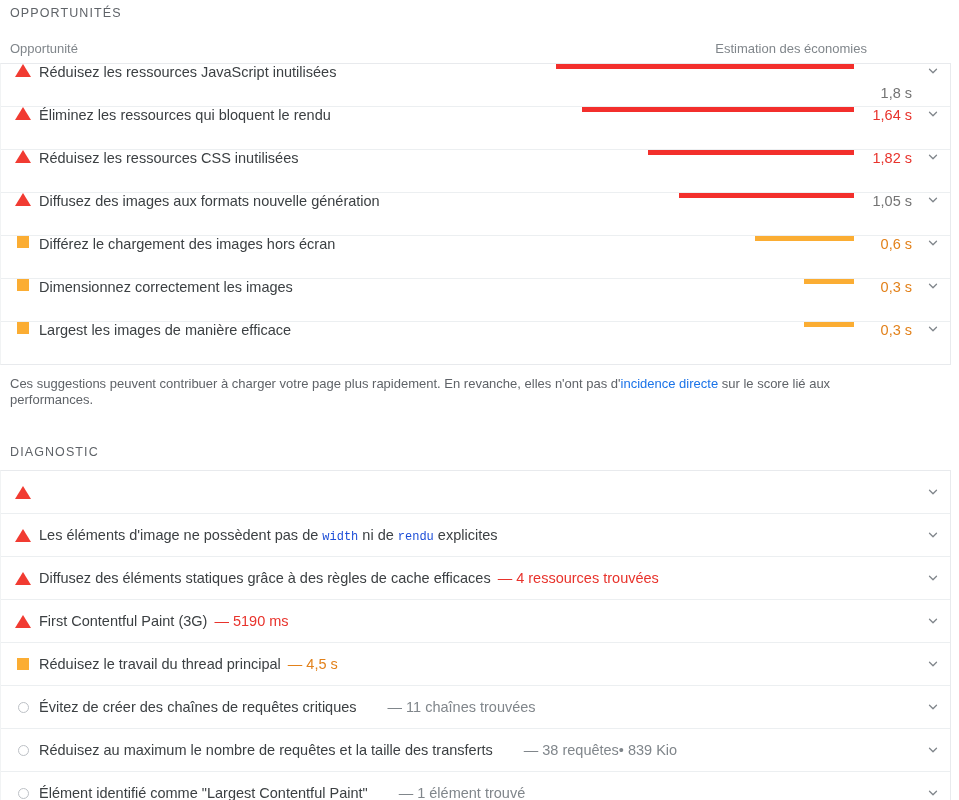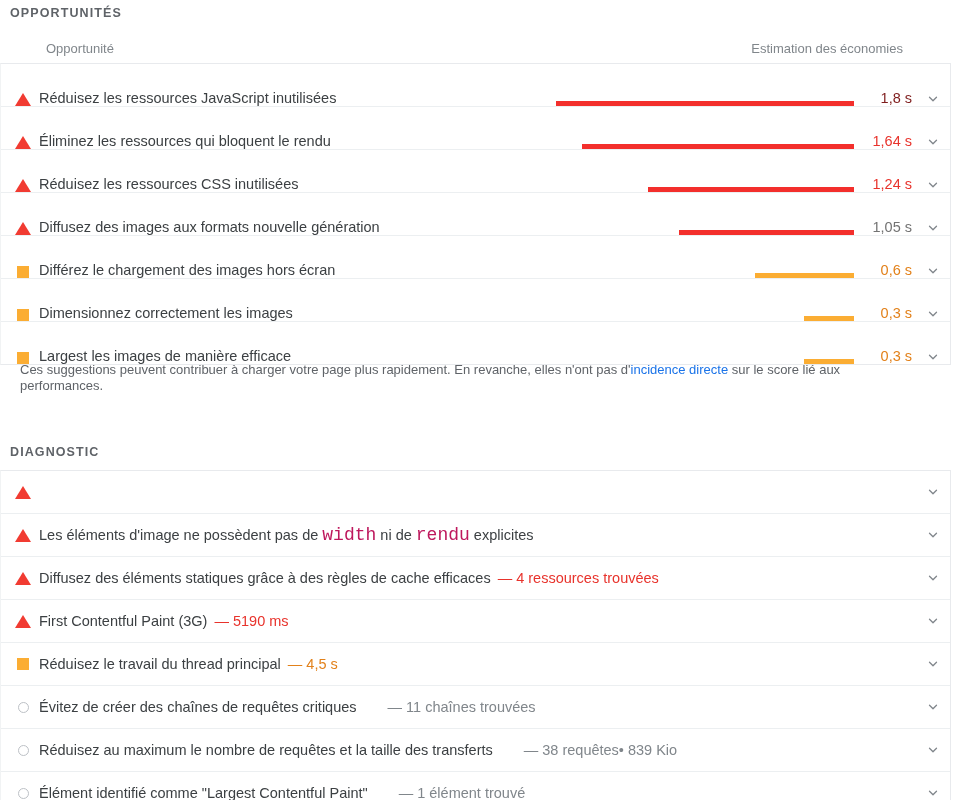--- a/index.html
+++ b/index.html
@@ -21,21 +21,21 @@
     width: 959px;
     height: 800px;
     background: #fff;
   }
 
   
   .section-title {
     font-size: 12.5px;
     letter-spacing: 1.1px;
     color: #5f6368;
-    font-weight: 700;
+    font-weight: 400;
     text-transform: uppercase;
     padding: 0 0 0 10px;
   }
 
   .opps-head {
     display: flex;
     align-items: center;
     justify-content: space-between;
     padding: 0 10px 0 10px;
     height: 28px;
@@ -48,21 +48,21 @@
   .card {
     border-top: 1px solid #e8eaed;
     border-bottom: 1px solid #e8eaed;
     border-left: 1px solid #f1f3f4;
     border-right: 1px solid #e8eaed;
     background: #fff;
   }
 
   .opp-row {
     display: flex;
-    align-items: flex-end;
+    align-items: flex-start;
     height: 42px;
     border-bottom: 1px solid #eceff1;
     position: relative;
   }
   .opp-row:last-child { border-bottom: none; }
 
   .sev {
     width: 24px;
     min-width: 24px;
     margin-left: 10px;
@@ -158,56 +158,56 @@
     font-size: 14.5px;
     white-space: nowrap;
     padding-left: 7px;
   }
   .diag-sub.red { color: #e8332c; }
   .diag-sub.orange { color: #e2811a; }
   .diag-sub.grey { color: #80868b; margin-left: 24px; }
 
   code.tok {
     font-family: "Liberation Mono", "DejaVu Sans Mono", monospace;
-    font-size: 18px;
-    color: #be185d;
+    font-size: 12px;
+    color: #1d4ed8;
   }
 
   .diag-spacer { flex: 1 1 auto; }
 
   
   .abs { position: absolute; left: 0; }
 </style>
 </head>
 <body>
 
 <div class="page">
 
   <div class="abs" style="top:6px;width:959px;">
     <div class="section-title">OPPORTUNITÉS</div>
   </div>
 
-  <div class="abs" style="top:34px;width:877px;margin-left:36px;">
+  <div class="abs" style="top:34px;width:877px;">
     <div class="opps-head">
       <span class="col-left">Opportunité</span>
       <span class="col-right">Estimation des économies</span>
     </div>
   </div>
 
   <div class="abs card" style="top:63px;width:949px;" id="opps-card">
       <div class="opp-row">
         <span class="sev">
           <span class="tri"></span>
         </span>
         <span class="opp-label">Réduisez les ressources JavaScript inutilisées</span>
         <span class="opp-spacer"></span>
         <span class="bar-zone">
           <span class="bar red" style="width: 298px; background: rgb(243, 47, 44);"></span>
         </span>
-        <span class="savings red" style="color: #7f1d1d;">1,8 s</span>
+        <span class="savings red" style="color: #737373; margin-top: 21px;">1,8 s</span>
         <span class="chev">
           <svg width="14" height="14" viewBox="0 0 24 24" fill="none" stroke="#80868b" stroke-width="2.2" stroke-linecap="round" stroke-linejoin="round">
             <polyline points="6 9 12 15 18 9"></polyline>
           </svg>
         </span>
       </div>
       <div class="opp-row">
         <span class="sev">
           <span class="tri"></span>
         </span>
@@ -225,21 +225,21 @@
       </div>
       <div class="opp-row">
         <span class="sev">
           <span class="tri"></span>
         </span>
         <span class="opp-label">Réduisez les ressources CSS inutilisées</span>
         <span class="opp-spacer"></span>
         <span class="bar-zone">
           <span class="bar red" style="width: 206px; background: rgb(243, 47, 44);"></span>
         </span>
-        <span class="savings red" style="color: rgb(232, 51, 44);">1,24 s</span>
+        <span class="savings red" style="color: rgb(232, 51, 44);">1,82 s</span>
         <span class="chev">
           <svg width="14" height="14" viewBox="0 0 24 24" fill="none" stroke="#80868b" stroke-width="2.2" stroke-linecap="round" stroke-linejoin="round">
             <polyline points="6 9 12 15 18 9"></polyline>
           </svg>
         </span>
       </div>
       <div class="opp-row">
         <span class="sev">
           <span class="tri"></span>
         </span>
@@ -298,21 +298,21 @@
         </span>
         <span class="savings orange" style="color: rgb(226, 129, 26);">0,3 s</span>
         <span class="chev">
           <svg width="14" height="14" viewBox="0 0 24 24" fill="none" stroke="#80868b" stroke-width="2.2" stroke-linecap="round" stroke-linejoin="round">
             <polyline points="6 9 12 15 18 9"></polyline>
           </svg>
         </span>
       </div>
     </div>
 
-  <div class="abs" style="top:350px;width:880px;padding-left:10px;">
+  <div class="abs" style="top:364px;width:880px;">
     <div class="note">
       <span>Ces suggestions peuvent contribuer à charger votre page plus rapidement. En revanche, elles n'ont pas d'</span><a href="#">incidence directe</a><span> sur le score lié aux performances.</span>
     </div>
   </div>
 
   <div class="abs" style="top:445px;width:824px;">
     <div class="section-title">DIAGNOSTIC</div>
   </div>
 
   <div class="abs card" style="top:470px;width:949px;" id="diag-card">

